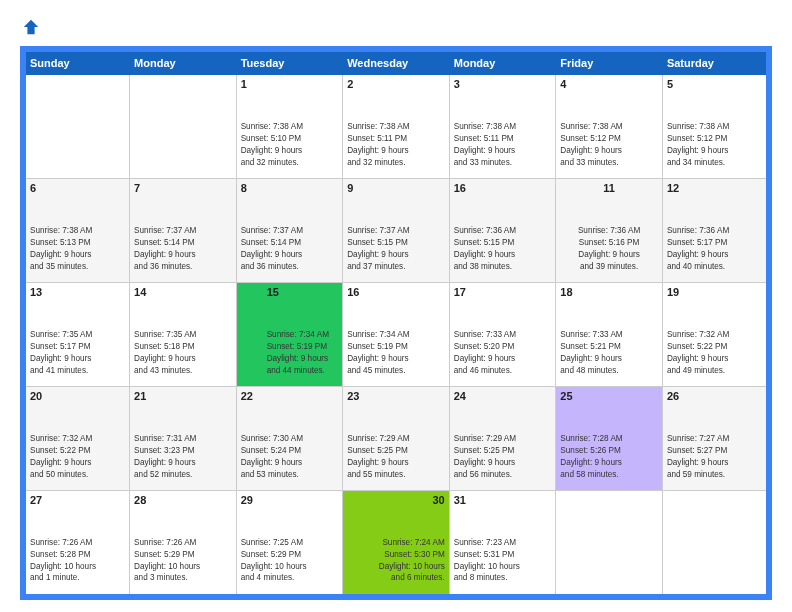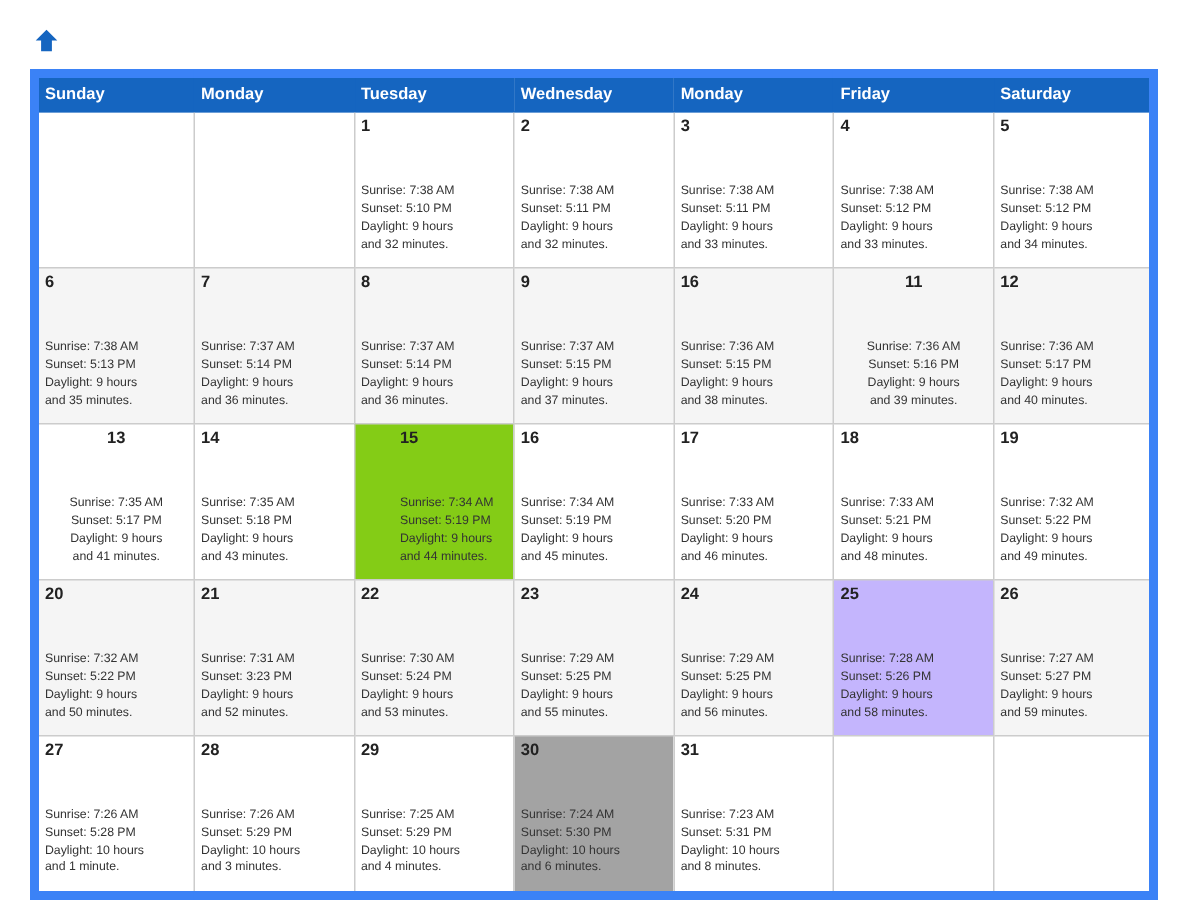--- a/index.html
+++ b/index.html
@@ -221,35 +221,35 @@
           </td>
           <td style="background: rgb(245, 245, 245);">
             <span class="day-num">12</span>
             <div class="day-info" style="white-space: pre-line;">Sunrise: 7:36 AM
 Sunset: 5:17 PM
 Daylight: 9 hours
 and 40 minutes.</div>
           </td>
         </tr>
         <tr>
-          <td style="background: rgb(255, 255, 255); text-align: center;">
+          <td style="background: rgb(255, 255, 255);">
             <span class="day-num">13</span>
             <div class="day-info" style="white-space: pre-line;">Sunrise: 7:35 AM
 Sunset: 5:17 PM
 Daylight: 9 hours
 and 41 minutes.</div>
           </td>
           <td style="background: rgb(255, 255, 255);">
             <span class="day-num">14</span>
             <div class="day-info" style="white-space: pre-line;">Sunrise: 7:35 AM
 Sunset: 5:18 PM
 Daylight: 9 hours
 and 43 minutes.</div>
           </td>
-          <td style="background: #84cc16; padding-left: 30px;">
+          <td style="background: #22c55e; padding-left: 30px;">
             <span class="day-num">15</span>
             <div class="day-info" style="white-space: pre-line;">Sunrise: 7:34 AM
 Sunset: 5:19 PM
 Daylight: 9 hours
 and 44 minutes.</div>
           </td>
           <td style="background: rgb(255, 255, 255);">
             <span class="day-num">16</span>
             <div class="day-info" style="white-space: pre-line;">Sunrise: 7:34 AM
 Sunset: 5:19 PM
@@ -344,21 +344,21 @@
 Daylight: 10 hours
 and 3 minutes.</div>
           </td>
           <td style="background: rgb(255, 255, 255);">
             <span class="day-num">29</span>
             <div class="day-info" style="white-space: pre-line;">Sunrise: 7:25 AM
 Sunset: 5:29 PM
 Daylight: 10 hours
 and 4 minutes.</div>
           </td>
-          <td style="background: #a3a3a3;">
+          <td style="background: #84cc16; text-align: right;">
             <span class="day-num">30</span>
             <div class="day-info" style="white-space: pre-line;">Sunrise: 7:24 AM
 Sunset: 5:30 PM
 Daylight: 10 hours
 and 6 minutes.</div>
           </td>
           <td style="background: rgb(255, 255, 255);">
             <span class="day-num">31</span>
             <div class="day-info" style="white-space: pre-line;">Sunrise: 7:23 AM
 Sunset: 5:31 PM

